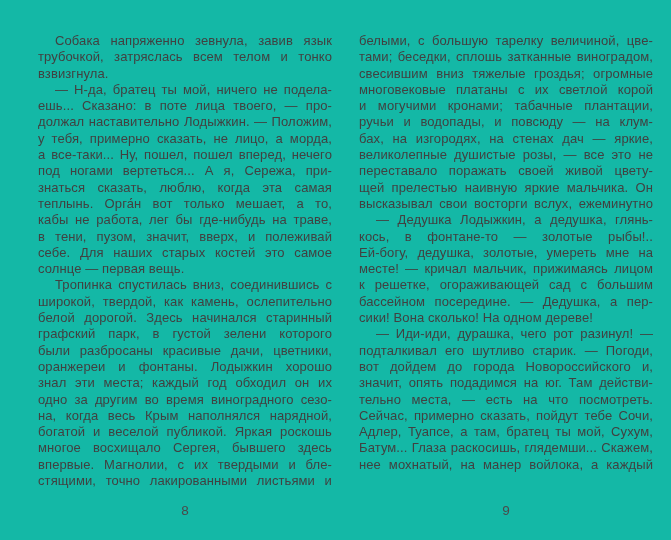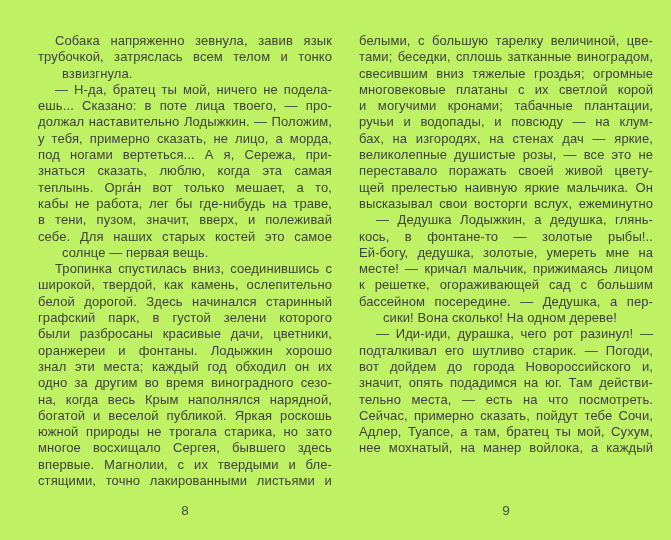--- a/index.html
+++ b/index.html
@@ -28,67 +28,66 @@
   .column-right { left: 359px; }
 
   .line {
     text-align: justify;
     text-align-last: justify;
     height: 16.3px;
     white-space: normal;
   }
   .line.para-end {
     text-align-last: left;
-    margin-left: 24px;
   }
   .line.indent {
     text-indent: 17px;
   }
 
   .page-number {
     position: absolute;
     top: 503px;
     width: 294px;
     text-align: center;
     font-size: 13.5px;
     color: #4a4a4a;
   }
   .page-number-left  { left: 38px;  }
   .page-number-right { left: 359px; }
 </style>
 </head>
 <body>
 
-<div class="book-spread" style="background: #bef264; color: rgb(65, 65, 65);">
+<div class="book-spread" style="background: #14b8a6; color: rgb(65, 65, 65);">
   <div class="text-column column-left" id="col-left">
       <div class="line indent">Собака напряженно зевнула, завив язык</div>
       <div class="line">трубочкой, затряслась всем телом и тонко</div>
       <div class="line para-end">взвизгнула.</div>
       <div class="line indent">— Н-да, братец ты мой, ничего не подела-</div>
       <div class="line">ешь... Сказано: в поте лица твоего, — про-</div>
       <div class="line">должал наставительно Лодыжкин. — Положим,</div>
       <div class="line">у тебя, примерно сказать, не лицо, а морда,</div>
+      <div class="line">а все-таки... Ну, пошел, пошел вперед, нечего</div>
       <div class="line">под ногами вертеться... А я, Сережа, при-</div>
       <div class="line">знаться сказать, люблю, когда эта самая</div>
       <div class="line">теплынь. Орга́н вот только мешает, а то,</div>
       <div class="line">кабы не работа, лег бы где-нибудь на траве,</div>
       <div class="line">в тени, пузом, значит, вверх, и полеживай</div>
       <div class="line">себе. Для наших старых костей это самое</div>
       <div class="line para-end">солнце — первая вещь.</div>
       <div class="line indent">Тропинка спустилась вниз, соединившись с</div>
       <div class="line">широкой, твердой, как камень, ослепительно</div>
       <div class="line">белой дорогой. Здесь начинался старинный</div>
       <div class="line">графский парк, в густой зелени которого</div>
       <div class="line">были разбросаны красивые дачи, цветники,</div>
       <div class="line">оранжереи и фонтаны. Лодыжкин хорошо</div>
       <div class="line">знал эти места; каждый год обходил он их</div>
       <div class="line">одно за другим во время виноградного сезо-</div>
       <div class="line">на, когда весь Крым наполнялся нарядной,</div>
       <div class="line">богатой и веселой публикой. Яркая роскошь</div>
-      <div class="line">южной природы не трогала старика, но зато</div>
       <div class="line">многое восхищало Сергея, бывшего здесь</div>
       <div class="line">впервые. Магнолии, с их твердыми и бле-</div>
       <div class="line">стящими, точно лакированными листьями и</div>
     </div>
 
   <div class="text-column column-right" id="col-right">
       <div class="line">белыми, с большую тарелку величиной, цве-</div>
       <div class="line">тами; беседки, сплошь затканные виноградом,</div>
       <div class="line">свесившим вниз тяжелые гроздья; огромные</div>
       <div class="line">многовековые платаны с их светлой корой</div>
@@ -106,19 +105,20 @@
       <div class="line">к решетке, огораживающей сад с большим</div>
       <div class="line">бассейном посередине. — Дедушка, а пер-</div>
       <div class="line para-end">сики! Вона сколько! На одном дереве!</div>
       <div class="line indent">— Иди-иди, дурашка, чего рот разинул! —</div>
       <div class="line">подталкивал его шутливо старик. — Погоди,</div>
       <div class="line">вот дойдем до города Новороссийского и,</div>
       <div class="line">значит, опять подадимся на юг. Там действи-</div>
       <div class="line">тельно места, — есть на что посмотреть.</div>
       <div class="line">Сейчас, примерно сказать, пойдут тебе Сочи,</div>
       <div class="line">Адлер, Туапсе, а там, братец ты мой, Сухум,</div>
+      <div class="line">Батум... Глаза раскосишь, глядемши... Скажем,</div>
       <div class="line">нее мохнатый, на манер войлока, а каждый</div>
     </div>
 
   <div class="page-number page-number-left">8</div>
 
   <div class="page-number page-number-right">9</div>
 </div>
 
 </body></html>

